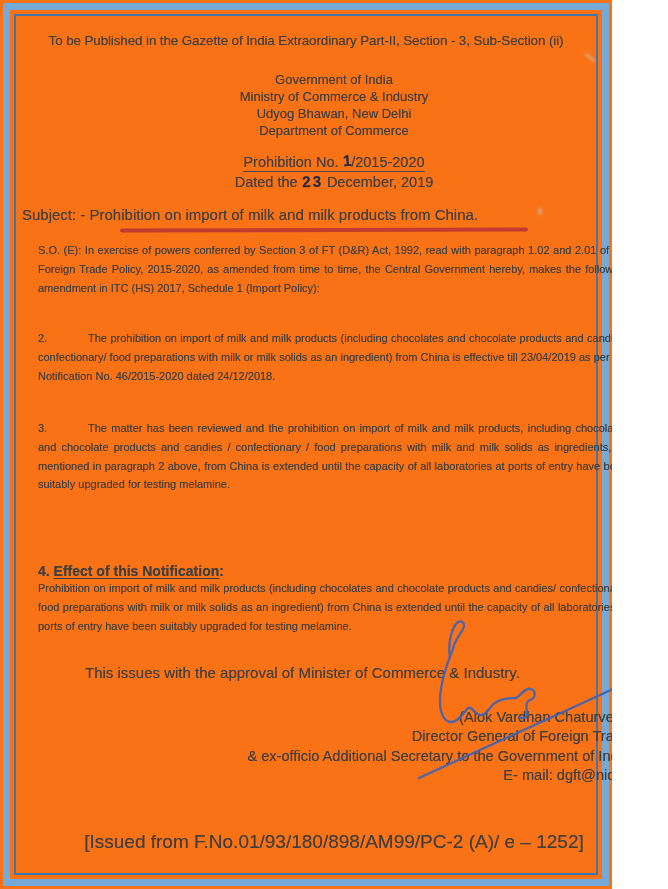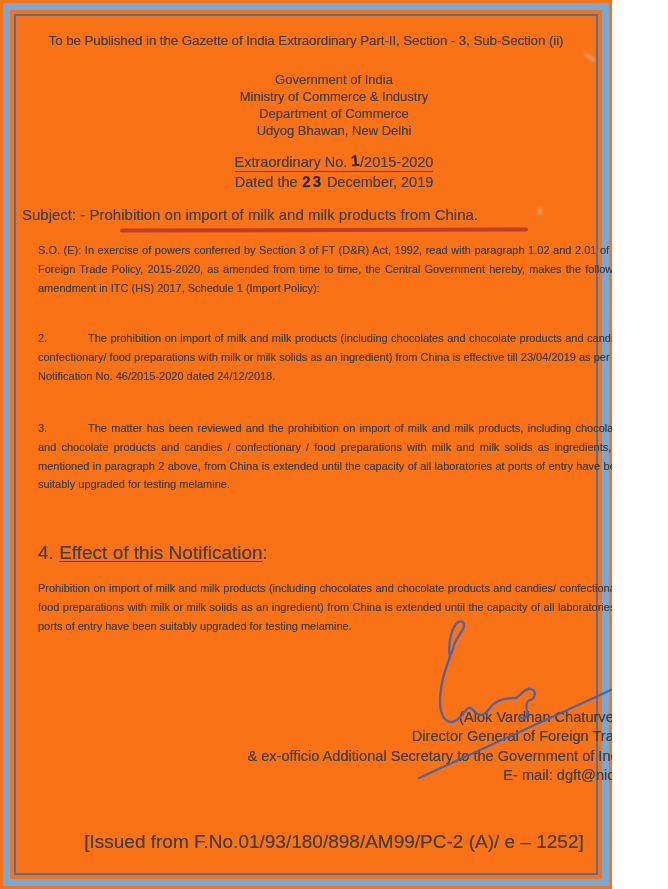--- a/index.html
+++ b/index.html
@@ -56,22 +56,22 @@
   .body-para {
     position: absolute; left: 38px; width: 590px;
     font-size: 11px; line-height: 18.8px; text-align: justify;
   }
   .p-so   { top: 241px; }
   .p-two  { top: 329px; }
   .p-three{ top: 419px; }
   .p-four { top: 579px; }
   .pnum { display: inline-block; width: 50px; }
   .heading4 {
-    position: absolute; top: 542px; left: 38px;
-    font-size: 19px; font-weight: 400;
+    position: absolute; top: 563px; left: 38px;
+    font-size: 14px; font-weight: 700;
   }
   .heading4 .u { text-decoration: underline; text-underline-offset: 2px; }
   .approval-line {
     position: absolute; top: 664px; left: 85px;
     font-size: 15px;
   }
   .sign-block {
     position: absolute; top: 708px; left: 38px; width: 592px;
     text-align: right; font-size: 14.6px; line-height: 19.4px;
   }
@@ -97,26 +97,26 @@
 <div class="page">
 
   <div class="frame-outer"></div>
   <div class="frame-inner"></div>
 
   <div class="publish-line txt">To be Published in the Gazette of India Extraordinary Part-II, Section - 3, Sub-Section (ii)</div>
 
   <div class="header-block txt">
     <div>Government of India</div>
     <div>Ministry of Commerce &amp; Industry</div>
+    <div>Udyog Bhawan, New Delhi</div>
     <div>Department of Commerce</div>
-    <div>Udyog Bhawan, New Delhi</div>
   </div>
 
   <div class="notif-line txt">
-    <span class="notif-underline"><span>Extraordinary No. </span><span class="hw">1</span><span>/2015-2020</span></span>
+    <span class="notif-underline"><span>Prohibition No. </span><span class="hw">1</span><span>/2015-2020</span></span>
   </div>
 
   <div class="dated-line txt">
     <span>Dated the </span><span class="hw hw-day">23</span><span> December, 2019</span>
   </div>
 
   <div class="subject-line txt">
     <span>Subject: - </span><span>Prohibition on import of milk and milk products from China.</span>
   </div>
   <div class="subject-underline"></div>
@@ -130,20 +130,21 @@
   <div class="body-para p-three txt">
     <span class="pnum">3.</span><span>The matter has been reviewed and the prohibition on import of milk and milk products, including chocolates and chocolate products and candies / confectionary / food preparations with milk and milk solids as ingredients, as mentioned in paragraph 2 above, from China is extended until the capacity of all laboratories at ports of entry have been suitably upgraded for testing melamine.</span>
   </div>
 
   <div class="heading4 txt">
     <span>4. </span><span class="u">Effect of this Notification</span><span>:</span>
   </div>
 
   <div class="body-para p-four txt">Prohibition on import of milk and milk products (including chocolates and chocolate products and candies/ confectionary/ food preparations with milk or milk solids as an ingredient) from China is extended until the capacity of all laboratories at ports of entry have been suitably upgraded for testing melamine.</div>
 
+  <div class="approval-line txt">This issues with the approval of Minister of Commerce &amp; Industry.</div>
 
   <div class="sign-block txt">
     <div>(Alok Vardhan Chaturvedi)</div>
     <div>Director General of Foreign Trade</div>
     <div>&amp; ex-officio Additional Secretary to the Government of India</div>
     <div>E- mail: dgft@nic.in</div>
   </div>
 
   <div class="footer-line txt">[Issued from F.No.01/93/180/898/AM99/PC-2 (A)/ e – 1252]</div>
 

